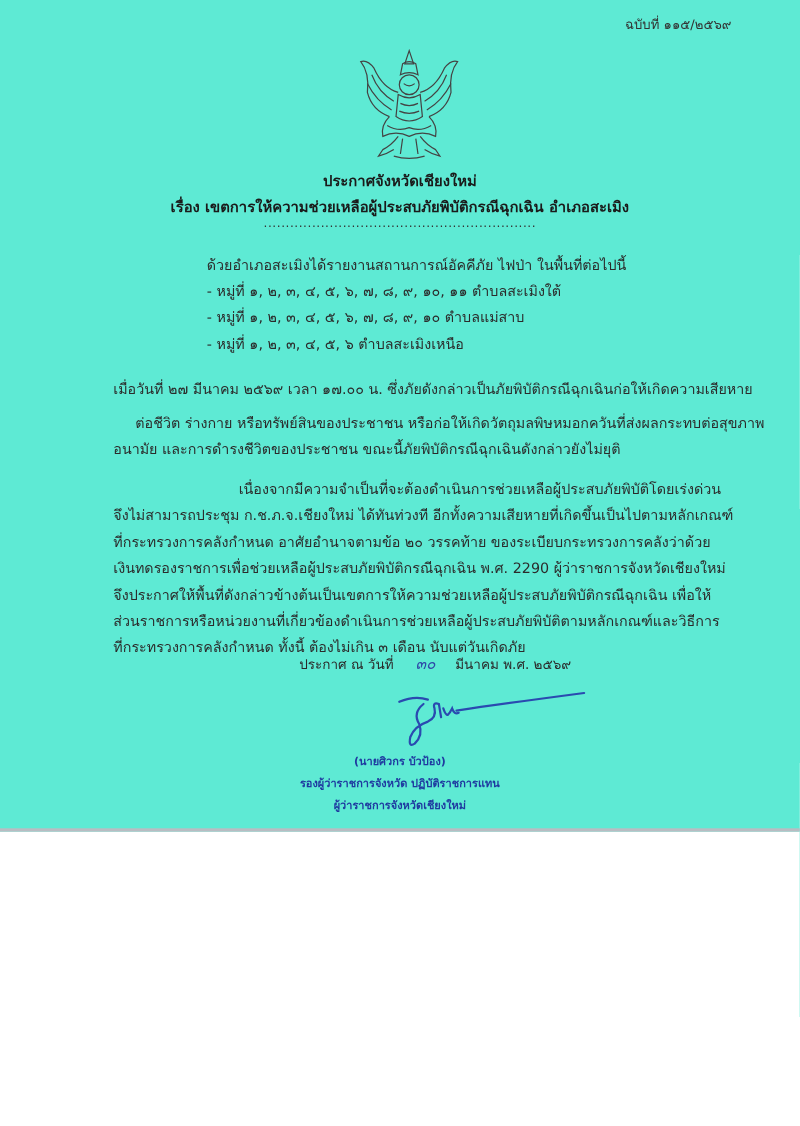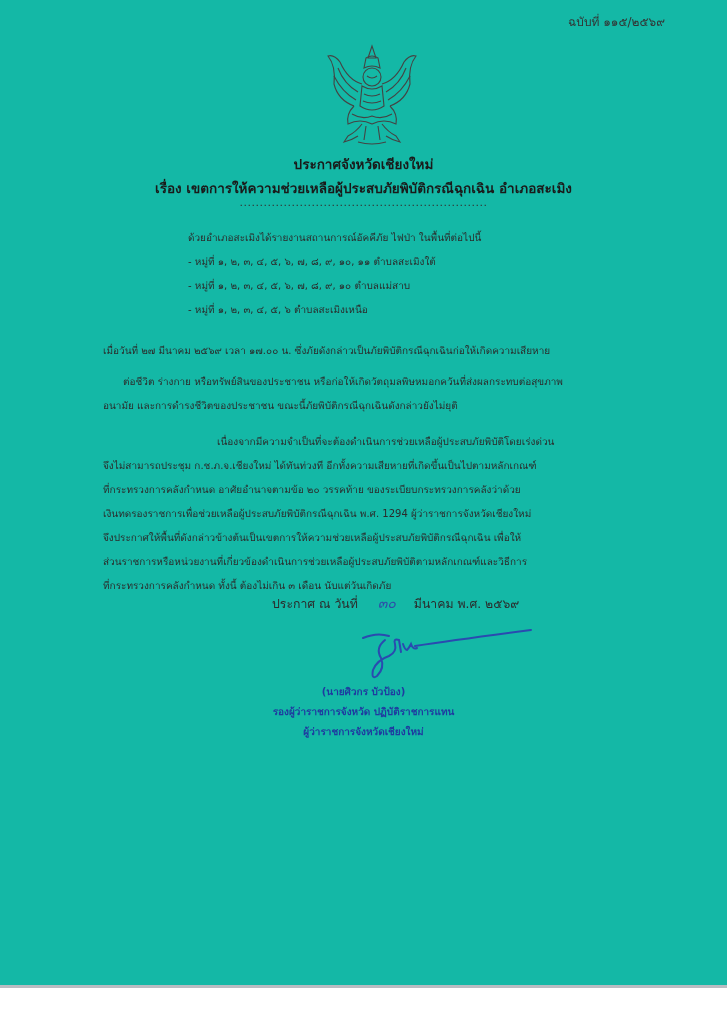--- a/index.html
+++ b/index.html
@@ -1,28 +1,28 @@
 <!DOCTYPE html>
 <html><head>
 <meta charset="utf-8">
 <style>
   html, body { margin: 0; padding: 0; }
   body {
     width: 727px; height: 1024px; background: #ffffff; position: relative; overflow: hidden;
     font-family: "DejaVu Sans", "Liberation Sans", sans-serif; color: #2b2b2b;
   }
-  .page { position: absolute; left: 0; top: 0; width: 727px; height: 988px; background: #14b8a6; }
+  .page { position: absolute; left: 0; top: 0; width: 727px; height: 756px; background: #5eead4; }
   .bottom-edge { position: absolute; left: 0; right: 0; bottom: 0; height: 3px; background: #b9bcc2; }
   .doc-number { position: absolute; top: 12px; right: 62px; font-size: 12px; color: #333; }
   .garuda { position: absolute; left: 318px; top: 44px; width: 108px; height: 104px; }
   .title { position: absolute; left: 0; right: 0; text-align: center; font-weight: bold; font-size: 13.5px; color: #1a1a1a; }
   .t1 { top: 153px; }
   .t2 { top: 177px; }
   .dots { position: absolute; top: 196px; left: 0; right: 0; text-align: center; font-size: 11px; letter-spacing: 0.5px; color: #333; }
-  .line { position: absolute; font-size: 10px; white-space: nowrap; color: #2b2b2b; }
+  .line { position: absolute; font-size: 13px; white-space: nowrap; color: #2b2b2b; }
   .sig-date { position: absolute; top: 592px; left: 272px; font-size: 12.3px; white-space: nowrap; }
   .sig-date .hand { font-family: "DejaVu Serif", serif; color: #2f4aa8; font-size: 14px; margin: 0 14px 0 16px; font-style: italic; }
   .signature { position: absolute; left: 355px; top: 620px; width: 180px; height: 60px; }
   .sig-block { position: absolute; left: 0; right: 0; text-align: center; color: #1f3aa0; font-weight: bold; font-size: 10px; }
 </style>
 </head>
 <body>
 
 <div class="page">
 
@@ -68,21 +68,21 @@
   <div class="line" style="top:278px; left:188px;">- หมู่ที่ ๑, ๒, ๓, ๔, ๕, ๖, ๗, ๘, ๙, ๑๐ ตำบลแม่สาบ</div>
   <div class="line" style="top:302px; left:188px;">- หมู่ที่ ๑, ๒, ๓, ๔, ๕, ๖ ตำบลสะเมิงเหนือ</div>
 
   <div class="line" style="top:343px; left:103px;">เมื่อวันที่ ๒๗ มีนาคม ๒๕๖๙ เวลา ๑๗.๐๐ น. ซึ่งภัยดังกล่าวเป็นภัยพิบัติกรณีฉุกเฉินก่อให้เกิดความเสียหาย</div>
   <div class="line" style="top:374px; left:103px;margin-left:20px;">ต่อชีวิต ร่างกาย หรือทรัพย์สินของประชาชน หรือก่อให้เกิดวัตถุมลพิษหมอกควันที่ส่งผลกระทบต่อสุขภาพ</div>
   <div class="line" style="top:398px; left:103px;">อนามัย และการดำรงชีวิตของประชาชน ขณะนี้ภัยพิบัติกรณีฉุกเฉินดังกล่าวยังไม่ยุติ</div>
 
   <div class="line" style="top:434px; left:188px;margin-left:29px;">เนื่องจากมีความจำเป็นที่จะต้องดำเนินการช่วยเหลือผู้ประสบภัยพิบัติโดยเร่งด่วน</div>
   <div class="line" style="top:458px; left:103px;">จึงไม่สามารถประชุม ก.ช.ภ.จ.เชียงใหม่ ได้ทันท่วงที อีกทั้งความเสียหายที่เกิดขึ้นเป็นไปตามหลักเกณฑ์</div>
   <div class="line" style="top:482px; left:103px;">ที่กระทรวงการคลังกำหนด อาศัยอำนาจตามข้อ ๒๐ วรรคท้าย ของระเบียบกระทรวงการคลังว่าด้วย</div>
-  <div class="line" style="top:506px; left:103px;">เงินทดรองราชการเพื่อช่วยเหลือผู้ประสบภัยพิบัติกรณีฉุกเฉิน พ.ศ. 1294 ผู้ว่าราชการจังหวัดเชียงใหม่</div>
+  <div class="line" style="top:506px; left:103px;">เงินทดรองราชการเพื่อช่วยเหลือผู้ประสบภัยพิบัติกรณีฉุกเฉิน พ.ศ. 2290 ผู้ว่าราชการจังหวัดเชียงใหม่</div>
   <div class="line" style="top:530px; left:103px;">จึงประกาศให้พื้นที่ดังกล่าวข้างต้นเป็นเขตการให้ความช่วยเหลือผู้ประสบภัยพิบัติกรณีฉุกเฉิน เพื่อให้</div>
   <div class="line" style="top:554px; left:103px;">ส่วนราชการหรือหน่วยงานที่เกี่ยวข้องดำเนินการช่วยเหลือผู้ประสบภัยพิบัติตามหลักเกณฑ์และวิธีการ</div>
   <div class="line" style="top:578px; left:103px;">ที่กระทรวงการคลังกำหนด ทั้งนี้ ต้องไม่เกิน ๓ เดือน นับแต่วันเกิดภัย</div>
 
   <div class="sig-date" style="top:592px;">
     <span>ประกาศ ณ วันที่</span>
     <span class="hand">๓๐</span>
     <span>มีนาคม  พ.ศ. ๒๕๖๙</span>
   </div>
 

